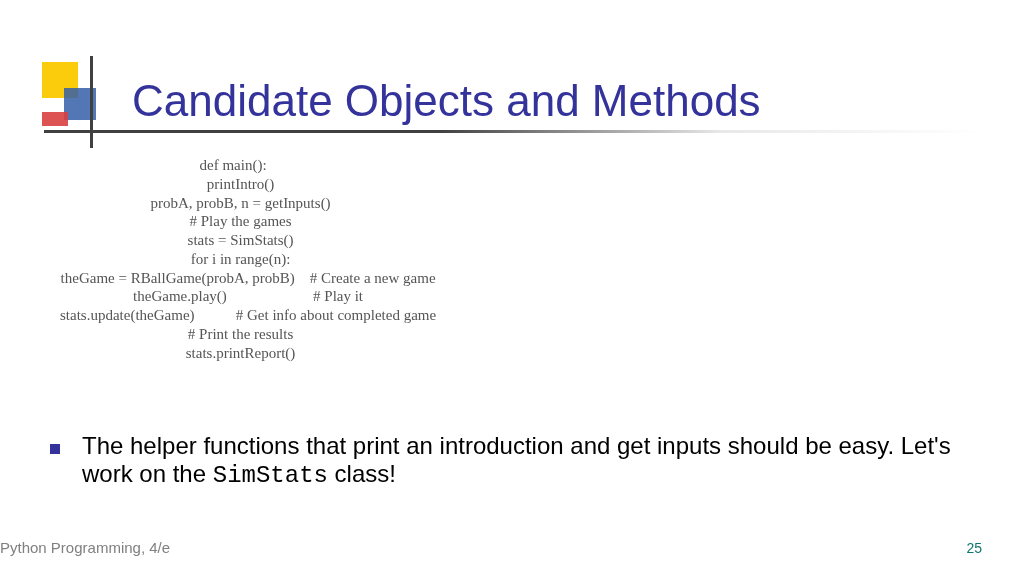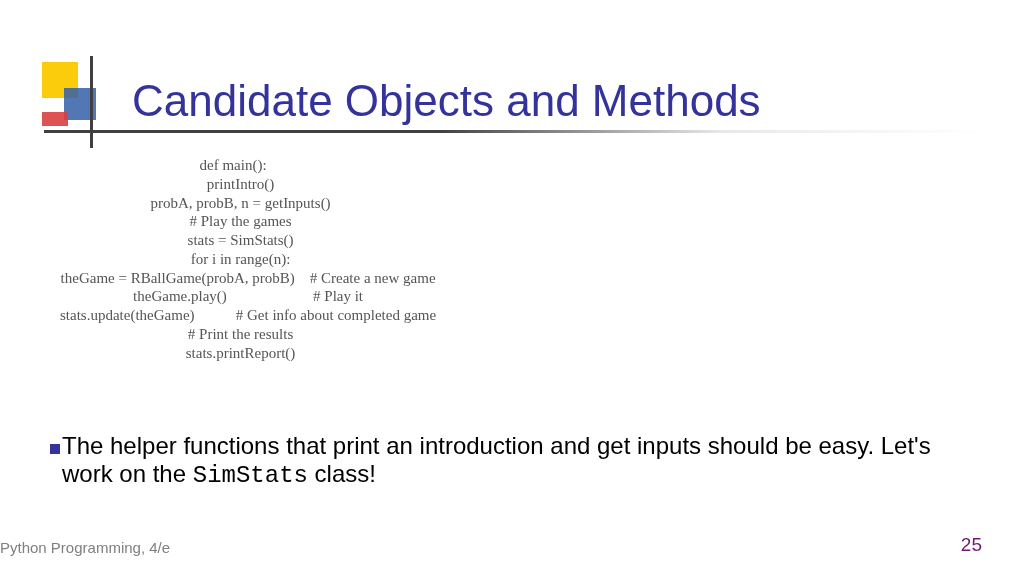--- a/index.html
+++ b/index.html
@@ -79,21 +79,21 @@
     white-space: pre;
     text-align: center;
   }
   .bullet-row {
     position: absolute;
     top: 432px;
     left: 50px;
     width: 920px;
     display: flex;
     align-items: flex-start;
-    gap: 2px;
+    gap: 22px;
   }
   .bullet-square {
     width: 10px;
     height: 10px;
     background: #33339b;
     flex-shrink: 0;
     margin-top: 12px;
   }
   .bullet-text {
     font-size: 24px;
@@ -109,22 +109,22 @@
     left: 0;
     width: 100%;
     text-align: left;
     font-size: 15px;
     color: #808080;
   }
   .footer-right {
     position: absolute;
     bottom: 20px;
     right: 42px;
-    font-size: 19px;
-    color: #701a75;
+    font-size: 14px;
+    color: #0f766e;
   }
 </style>
 </head>
 <body>
 
 <div class="decoration">
   <div class="deco-yellow"></div>
   <div class="deco-blue"></div>
   <div class="deco-red"></div>
 </div>

